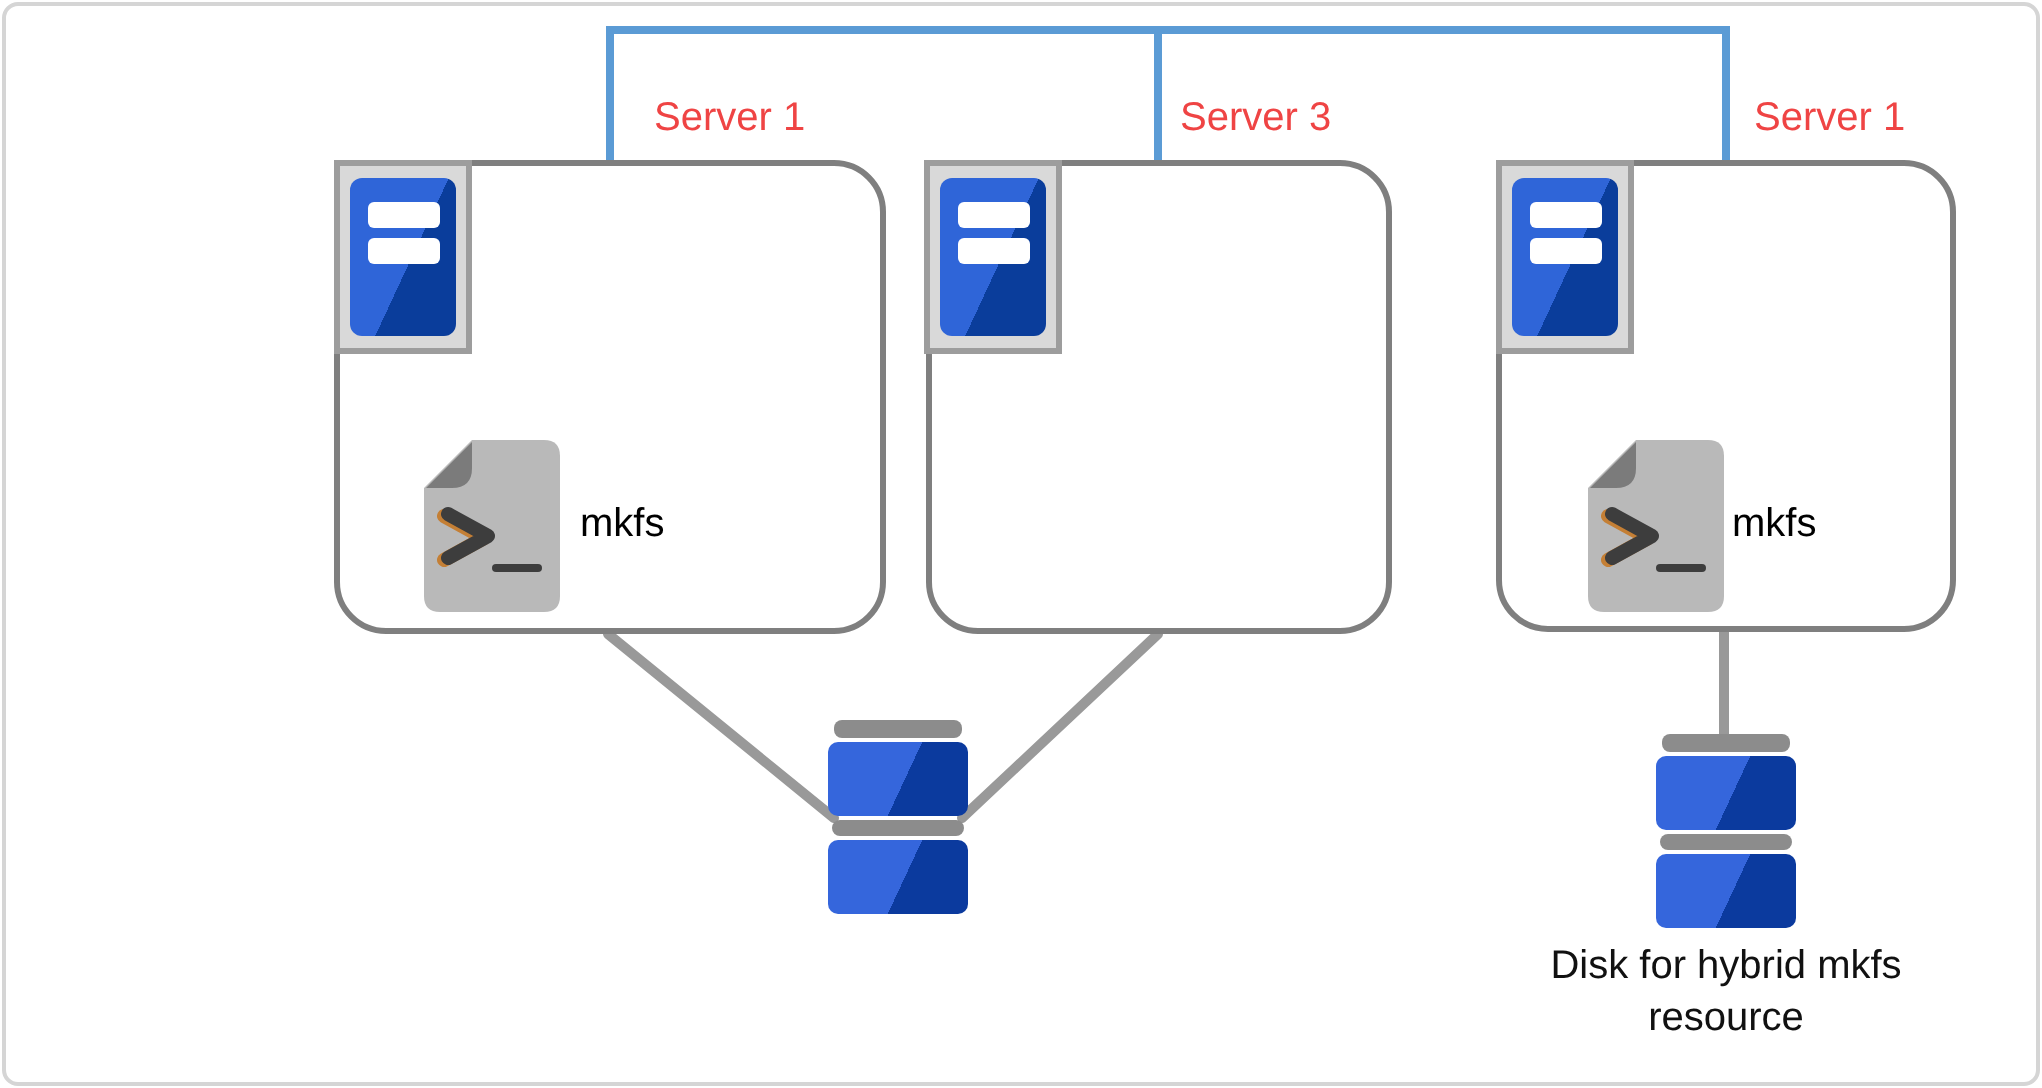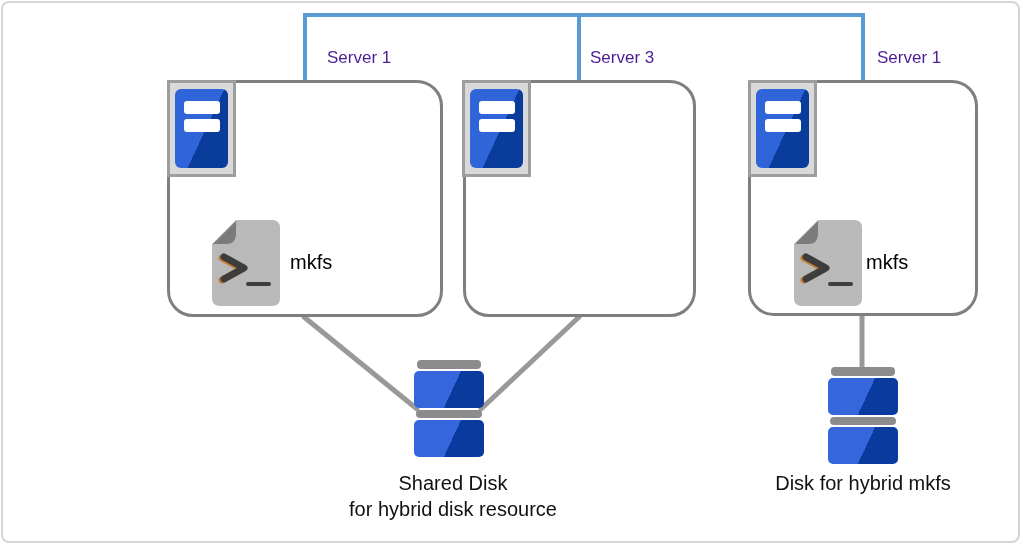--- a/index.html
+++ b/index.html
@@ -30,21 +30,21 @@
     border-radius:26px;
     box-sizing:border-box;
     z-index:2;
   }
   .box-s1{left:167px;top:80px;width:276px;height:237px;}
   .box-s2{left:463px;top:80px;width:233px;height:237px;}
   .box-s3{left:748px;top:80px;width:230px;height:236px;}
   
   .server-label{
     position:absolute;
-    font-size:17px;color:#4c1d95;z-index:4;white-space:nowrap;
+    font-size:20px;color:#ef4444;z-index:4;white-space:nowrap;
   }
   .label-s1{left:327px;top:48px;}
   .label-s2{left:590px;top:48px;}
   .label-s3{left:877px;top:48px;}
   
   .icon-frame{
     position:absolute;width:69px;height:97px;
     background:#d9d9d9;border:3px solid #9d9d9d;
     box-sizing:border-box;z-index:3;
   }
@@ -167,22 +167,19 @@
     <div class="midbar"></div>
     <div class="platter platter2"></div>
   </div>
   <div class="disk disk-single">
     <div class="cap"></div>
     <div class="platter platter1"></div>
     <div class="midbar"></div>
     <div class="platter platter2"></div>
   </div>
 
-  <div class="caption caption-shared">
-    <div>Shared Disk</div>
-    <div>for hybrid disk resource</div>
-  </div>
   <div class="caption caption-single">
     <div>Disk for hybrid mkfs</div>
+    <div>resource</div>
   </div>
 
   <div class="page-border"></div>
 </div>
 
 </body></html>

